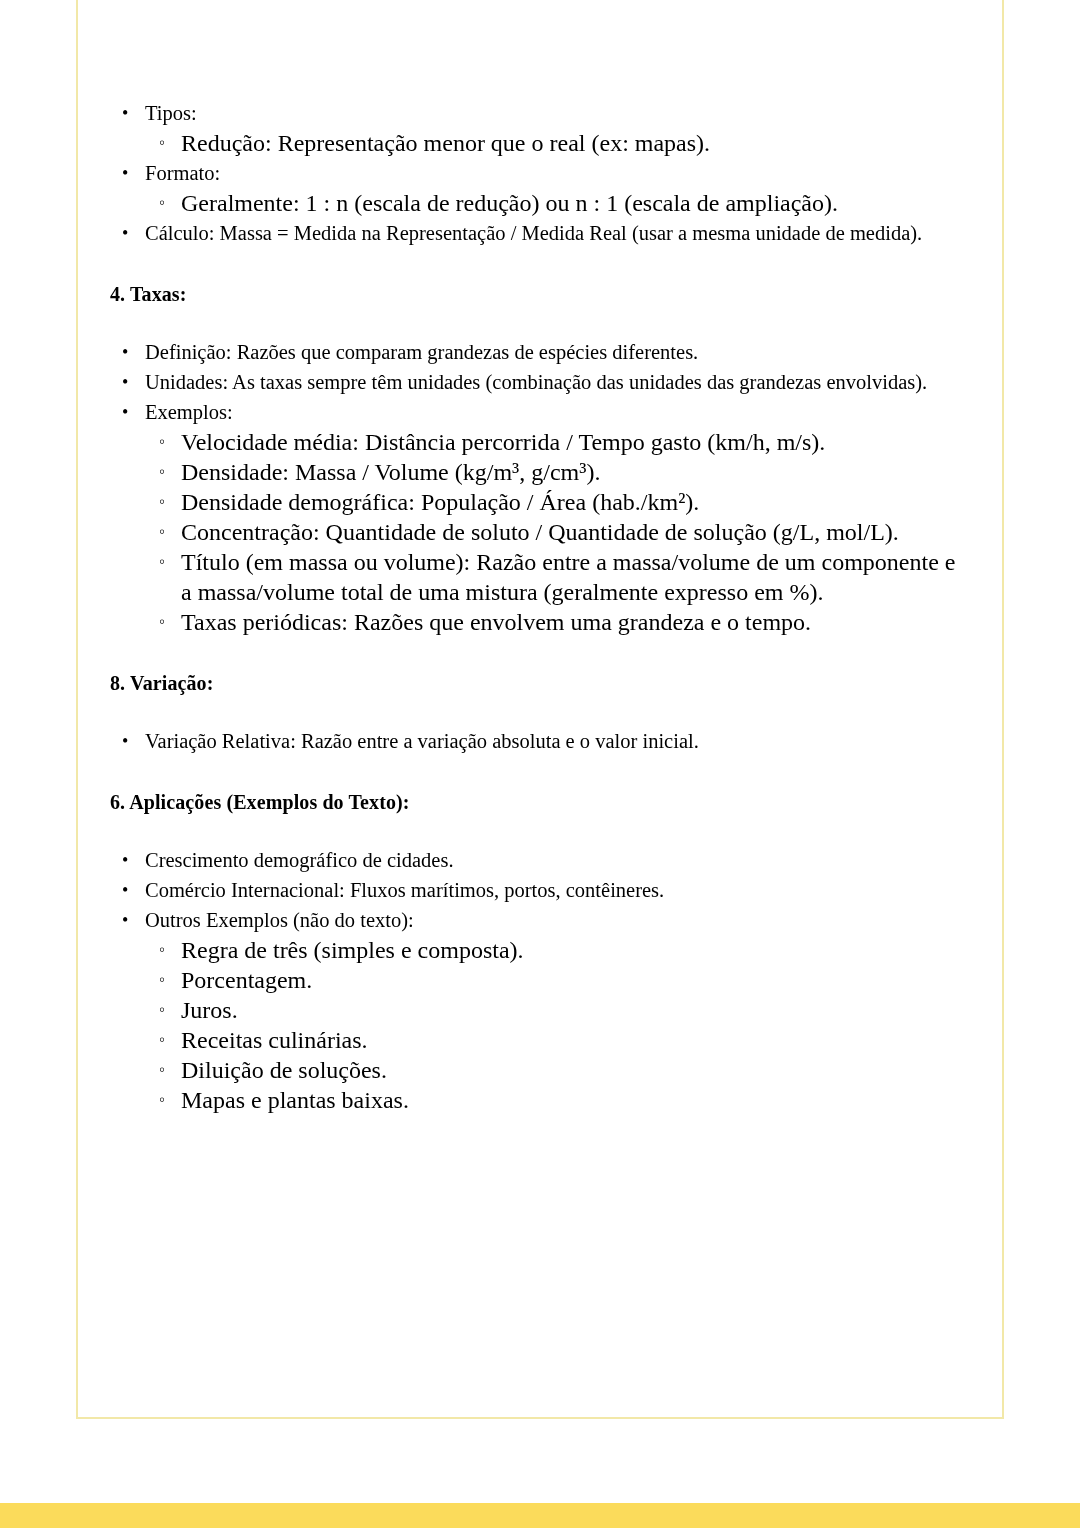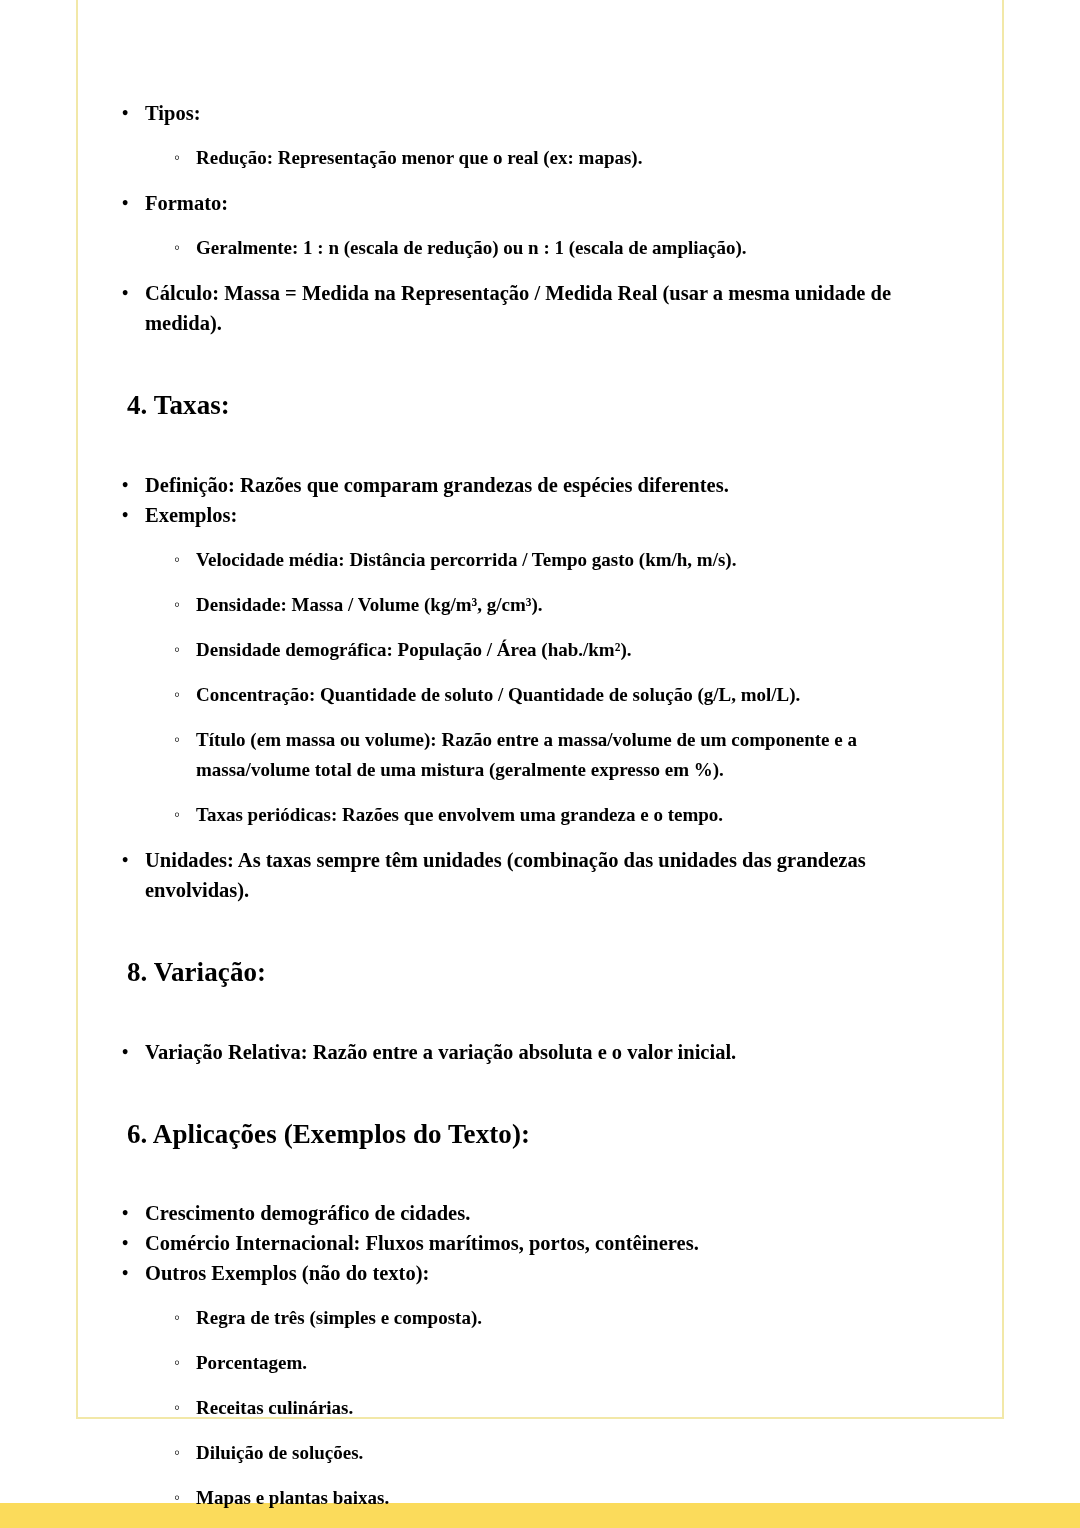--- a/index.html
+++ b/index.html
@@ -51,32 +51,31 @@
   
   #content {
     position: absolute;
     left: 110px;
     top: 98px;
     width: 860px;
   }
 
   .section-heading {
     font-weight: bold;
-    font-size: 27px;
+    font-size: 20px;
     line-height: 1.25;
-    margin: 17px;
+    margin: 0;
     padding: 0;
     letter-spacing: 0.1px;
   }
 
   ul.lvl1 {
     list-style: none;
     margin: 0;
     padding: 0;
-    font-weight: bold;
   }
   ul.lvl1 > li.b1 {
     position: relative;
     padding-left: 35px;
     font-size: 20.5px;
     line-height: 30px;
     margin: 0;
   }
   ul.lvl1 > li.b1::before {
     content: "\2022";
@@ -88,23 +87,23 @@
   }
 
   ul.lvl2 {
     list-style: none;
     margin: 0;
     padding: 0;
   }
   ul.lvl2 > li.b2 {
     position: relative;
     padding-left: 36px;
-    font-size: 19px;
-    line-height: 30px;
-    margin: 15px;
+    font-size: 24px;
+    line-height: 30px;
+    margin: 0;
   }
   ul.lvl2 > li.b2::before {
     content: "\25E6";
     position: absolute;
     left: 14px;
     top: 0;
     font-size: 17px;
     line-height: 30px;
   }
 
@@ -145,34 +144,34 @@
 
     <li class="b1">Cálculo: Massa = Medida na Representação / Medida Real (usar a mesma unidade de medida).</li>
   </ul>
 
   <div class="gap-heading-top"></div>
   <p class="section-heading">4. Taxas:</p>
   <div class="gap-heading-bot"></div>
 
   <ul class="lvl1">
     <li class="b1">Definição: Razões que comparam grandezas de espécies diferentes.</li>
+
+    <li class="b1">Unidades: As taxas sempre têm unidades (combinação das unidades das grandezas envolvidas).</li>
 
     <li class="b1">
       <span>Exemplos:</span>
       <ul class="lvl2">
         <li class="b2">Velocidade média: Distância percorrida / Tempo gasto (km/h, m/s).</li>
         <li class="b2">Densidade: Massa / Volume (kg/m³, g/cm³).</li>
         <li class="b2">Densidade demográfica: População / Área (hab./km²).</li>
         <li class="b2">Concentração: Quantidade de soluto / Quantidade de solução (g/L, mol/L).</li>
         <li class="b2">Título (em massa ou volume): Razão entre a massa/volume de um componente e a massa/volume total de uma mistura (geralmente expresso em %).</li>
         <li class="b2">Taxas periódicas: Razões que envolvem uma grandeza e o tempo.</li>
       </ul>
     </li>
-
-    <li class="b1">Unidades: As taxas sempre têm unidades (combinação das unidades das grandezas envolvidas).</li>
   </ul>
 
   <div class="gap-heading-top"></div>
   <p class="section-heading">8. Variação:</p>
   <div class="gap-heading-bot"></div>
 
   <ul class="lvl1">
     <li class="b1">Variação Relativa: Razão entre a variação absoluta e o valor inicial.</li>
   </ul>
 
@@ -181,20 +180,21 @@
   <div class="gap-heading-bot"></div>
 
   <ul class="lvl1">
     <li class="b1">Crescimento demográfico de cidades.</li>
     <li class="b1">Comércio Internacional: Fluxos marítimos, portos, contêineres.</li>
     <li class="b1">
       <span>Outros Exemplos (não do texto):</span>
       <ul class="lvl2">
         <li class="b2">Regra de três (simples e composta).</li>
         <li class="b2">Porcentagem.</li>
+        <li class="b2">Juros.</li>
         <li class="b2">Receitas culinárias.</li>
         <li class="b2">Diluição de soluções.</li>
         <li class="b2">Mapas e plantas baixas.</li>
       </ul>
     </li>
   </ul>
 
 </div>
 
 </body></html>

